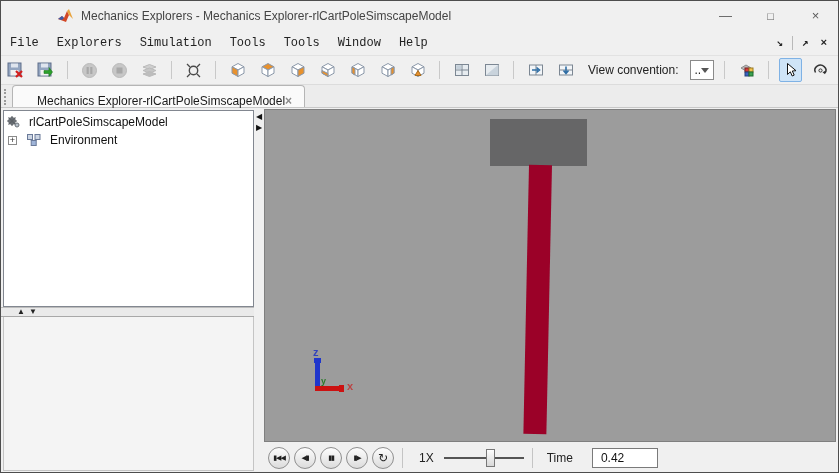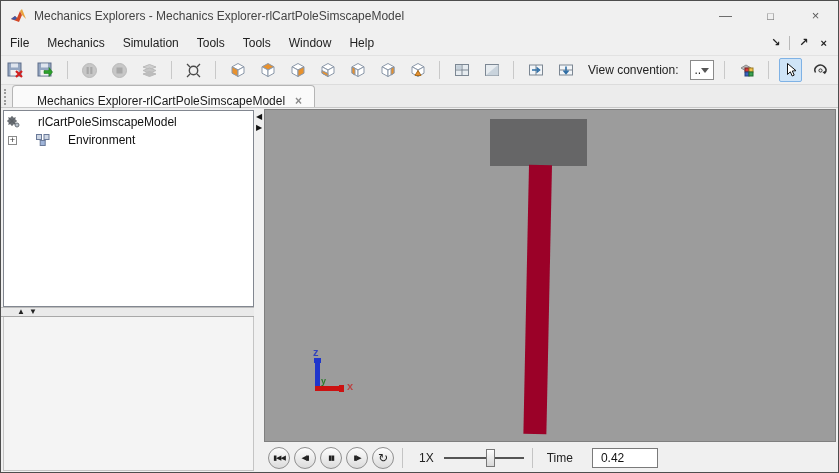--- a/index.html
+++ b/index.html
@@ -1,30 +1,30 @@
 <!DOCTYPE html>
 <html><head>
 <meta charset="utf-8">
 <style>
   * { margin:0; padding:0; box-sizing:border-box; }
   html,body { font-family:"Liberation Sans","DejaVu Sans",sans-serif; background:#e0e0e0; }
   .window{ position:relative; width:839px; height:473px; background:#f0f0f0;
     border:1px solid #4d4d4d; overflow:hidden; font-size:12px; color:#1a1a1a;}
 
   
-  .titlebar{ height:29px; background:#f0f0f0; display:flex; align-items:center; }
+  .titlebar{ height:29px; background:#f0f0f0; display:flex; align-items:center;padding-left:47px; }
   .titlebar .app-icon{ margin:0 7px 0 9px; width:17px; height:15px; flex:0 0 auto;}
   .title-text{ color:#444; font-size:12px; flex:1 1 auto; white-space:nowrap; overflow:hidden;}
   .win-controls{ display:flex; height:100%; }
   .win-btn{ width:45px; height:100%; display:flex; align-items:center; justify-content:center;
     color:#5a5a5a; font-size:13px; cursor:default;}
   .win-btn.max span{ font-size:11px; }
 
   
-  .menubar{ height:26px; display:flex; align-items:center; background:#f0f0f0; border-bottom:1px solid #e2e2e2;}
+  .menubar{ height:26px; display:flex; align-items:center; background:#f0f0f0; border-bottom:1px solid #e2e2e2;font-family:Liberation Mono, monospace;}
   .menu-item{ padding:4px 9px; color:#222; cursor:default;}
   .menu-spacer{ flex:1;}
   .menu-corner{ display:flex; align-items:center; gap:6px; padding-right:8px; color:#222; font-weight:bold;}
   .menu-corner .mc{ font-size:11px; cursor:default; padding:1px 3px;}
   .menu-corner .vsep{ width:1px; height:14px; background:#b9b9b9;}
 
   
   .toolbar{ height:29px; display:flex; align-items:center; gap:7px; padding:0 3px;
     background:#f0f0f0; border-bottom:1px solid #dcdcdc; white-space:nowrap;}
   .tb-btn{ width:23px; height:24px; display:flex; align-items:center; justify-content:center;
@@ -34,30 +34,30 @@
   .tb-sep{ width:1px; height:18px; background:#c9c9c9; margin:0 3px; flex:0 0 auto;}
   .tb-label{ margin:0 4px 0 4px; color:#222;}
   .tb-select{ display:flex; align-items:center; justify-content:space-between; width:38px; height:20px;
     border:1px solid #8a8a8a; background:#fff; padding:0 4px; cursor:default;}
   .chev{ width:0; height:0; border-left:4px solid transparent; border-right:4px solid transparent;
     border-top:5px solid #555;}
 
   
   .tabbar{ height:23px; background:#ececec; display:flex; align-items:flex-end; border-bottom:1px solid #c8c8c8; padding-left:2px;}
   .tab-grip{ width:5px; height:16px; margin:0 3px 2px 1px; border-left:2px dotted #9a9a9a;}
-  .tab{ display:flex; align-items:center; gap:10px; height:22px; padding:9px 12px 0 24px;
+  .tab{ display:flex; align-items:center; height:22px; padding:9px 12px 0 24px;
     background:#fafafa; border:1px solid #b5b5b5; border-bottom:none; border-radius:4px 4px 0 0; cursor:default;}
   .tab-label{ color:#1a1a1a;}
   .tab-close{ color:#8a8a8a; font-weight:bold; font-size:12px; cursor:default;}
 
   
   .main{ display:flex; height:365px; background:#f0f0f0;}
   .left-col{ width:253px; display:flex; flex-direction:column;}
   .tree-panel{ height:197px; margin:2px 0 0 2px; background:#fff; border:1px solid #828790; overflow:hidden; padding:2px 0 0 2px;}
-  .tree-row{ display:flex; align-items:center; gap:17px; height:18px; cursor:default;}
+  .tree-row{ display:flex; align-items:center; gap:8px; height:18px; cursor:default;}
   .tree-row.child{ padding-left:2px;}
   .expander{ width:9px; height:9px; border:1px solid #8a8a8a; background:#fff; font-size:9px; line-height:7px;
     text-align:center; color:#333; margin-right:1px; cursor:default;}
   .tree-label{ color:#111;}
   .hsplit{ height:10px; display:flex; align-items:center; gap:4px; padding-left:16px;
     border-top:1px solid #bdbdbd; border-bottom:1px solid #a8a8a8; background:#eaeaea; cursor:default;}
   .hsplit span{ font-size:8px; color:#222; line-height:8px;}
   .lower-panel{ flex:1; margin:0 0 2px 2px; background:#f4f4f4; border:1px solid #c4c4c4; border-top:none;}
   .vsplitter{ width:10px; background:#f0f0f0; display:flex; flex-direction:column; align-items:center;
     padding-top:4px; gap:2px; cursor:default;}
@@ -121,21 +121,21 @@
           <span>□</span>
         </div>
       <div class="win-btn">
           <span>×</span>
         </div>
     </div>
   </div>
 
   <div class="menubar">
     <span class="menu-item">File</span>
-    <span class="menu-item">Mechanics</span>
+    <span class="menu-item">Explorers</span>
     <span class="menu-item">Simulation</span>
     <span class="menu-item">Tools</span>
     <span class="menu-item">Tools</span>
     <span class="menu-item">Window</span>
     <span class="menu-item">Help</span>
     <span class="menu-spacer"></span>
     <span class="menu-corner">
       <span class="mc">↘</span>
       <span class="vsep"></span>
       <span class="mc">↗</span>

